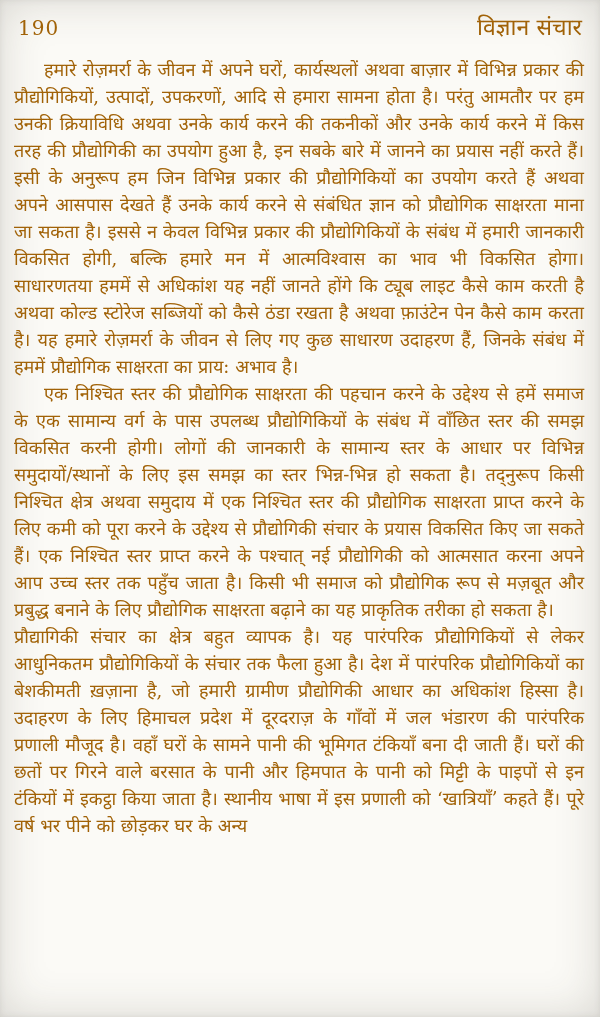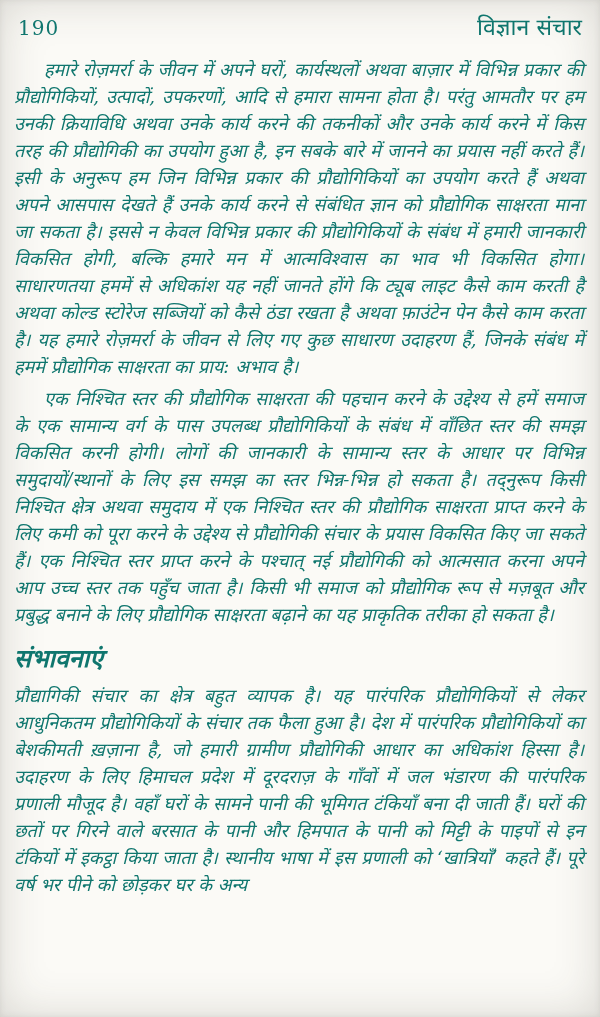--- a/index.html
+++ b/index.html
@@ -10,21 +10,21 @@
   .page {
     position: relative;
     width: 600px;
     height: 1017px;
     margin: 0 auto;
     background: #fbfaf6;
     box-sizing: border-box;
     padding: 8px 16px 0 14px;
     box-shadow: inset 0 0 46px rgba(60,55,45,0.18), inset 0 0 6px rgba(60,55,45,0.10);
     overflow: hidden;
-    color: #0f766e;
+    color: #a16207;
     font-family: "DejaVu Serif", "Liberation Serif", serif;
   }
   .page-header {
     display: flex;
     justify-content: space-between;
     align-items: baseline;
     font-size: 19px;
     padding: 2px 2px 0 4px;
     margin-bottom: 14px;
   }
@@ -32,30 +32,28 @@
     letter-spacing: 1px;
     font-size: 20px;
   }
   .running-title {
     font-size: 23px;
   }
   .body-text {
     font-size: 18px;
     line-height: 27px;
     text-align: justify;
-    font-style: italic;
   }
   p.para {
     margin: 0;
   }
   p.para.indent {
     text-indent: 30px;
   }
   p.para + p.para {
-    margin-top: 5px;
   }
   h2.section-heading {
     font-size: 25px;
     font-weight: bold;
     margin: 16px 0 8px 0;
     line-height: 30px;
   }
 </style>
 </head>
 <body>
@@ -66,19 +64,18 @@
     <span class="page-number">190</span>
     <span class="running-title">विज्ञान संचार</span>
   </div>
 
   <div class="body-text">
 
     <p class="para indent">हमारे रोज़मर्रा के जीवन में अपने घरों, कार्यस्थलों अथवा बाज़ार में विभिन्न प्रकार की प्रौद्योगिकियों, उत्पादों, उपकरणों, आदि से हमारा सामना होता है। परंतु आमतौर पर हम उनकी क्रियाविधि अथवा उनके कार्य करने की तकनीकों और उनके कार्य करने में किस तरह की प्रौद्योगिकी का उपयोग हुआ है, इन सबके बारे में जानने का प्रयास नहीं करते हैं। इसी के अनुरूप हम जिन विभिन्न प्रकार की प्रौद्योगिकियों का उपयोग करते हैं अथवा अपने आसपास देखते हैं उनके कार्य करने से संबंधित ज्ञान को प्रौद्योगिक साक्षरता माना जा सकता है। इससे न केवल विभिन्न प्रकार की प्रौद्योगिकियों के संबंध में हमारी जानकारी विकसित होगी, बल्कि हमारे मन में आत्मविश्वास का भाव भी विकसित होगा। साधारणतया हममें से अधिकांश यह नहीं जानते होंगे कि ट्यूब लाइट कैसे काम करती है अथवा कोल्ड स्टोरेज सब्जियों को कैसे ठंडा रखता है अथवा फ़ाउंटेन पेन कैसे काम करता है। यह हमारे रोज़मर्रा के जीवन से लिए गए कुछ साधारण उदाहरण हैं, जिनके संबंध में हममें प्रौद्योगिक साक्षरता का प्राय: अभाव है।</p>
 
     <p class="para indent">एक निश्चित स्तर की प्रौद्योगिक साक्षरता की पहचान करने के उद्देश्य से हमें समाज के एक सामान्य वर्ग के पास उपलब्ध प्रौद्योगिकियों के संबंध में वाँछित स्तर की समझ विकसित करनी होगी। लोगों की जानकारी के सामान्य स्तर के आधार पर विभिन्न समुदायों/स्थानों के लिए इस समझ का स्तर भिन्न-भिन्न हो सकता है। तद्नुरूप किसी निश्चित क्षेत्र अथवा समुदाय में एक निश्चित स्तर की प्रौद्योगिक साक्षरता प्राप्त करने के लिए कमी को पूरा करने के उद्देश्य से प्रौद्योगिकी संचार के प्रयास विकसित किए जा सकते हैं। एक निश्चित स्तर प्राप्त करने के पश्चात् नई प्रौद्योगिकी को आत्मसात करना अपने आप उच्च स्तर तक पहुँच जाता है। किसी भी समाज को प्रौद्योगिक रूप से मज़बूत और प्रबुद्ध बनाने के लिए प्रौद्योगिक साक्षरता बढ़ाने का यह प्राकृतिक तरीका हो सकता है।</p>
 
-    <h2 class="section-heading">संभावनाएं</h2>
 
     <p class="para">प्रौद्यागिकी संचार का क्षेत्र बहुत व्यापक है। यह पारंपरिक प्रौद्योगिकियों से लेकर आधुनिकतम प्रौद्योगिकियों के संचार तक फैला हुआ है। देश में पारंपरिक प्रौद्योगिकियों का बेशकीमती ख़ज़ाना है, जो हमारी ग्रामीण प्रौद्योगिकी आधार का अधिकांश हिस्सा है। उदाहरण के लिए हिमाचल प्रदेश में दूरदराज़ के गाँवों में जल भंडारण की पारंपरिक प्रणाली मौजूद है। वहाँ घरों के सामने पानी की भूमिगत टंकियाँ बना दी जाती हैं। घरों की छतों पर गिरने वाले बरसात के पानी और हिमपात के पानी को मिट्टी के पाइपों से इन टंकियों में इकट्ठा किया जाता है। स्थानीय भाषा में इस प्रणाली को ‘खात्रियाँ’ कहते हैं। पूरे वर्ष भर पीने को छोड़कर घर के अन्य</p>
 
   </div>
 
 </div>
 
 </body></html>

